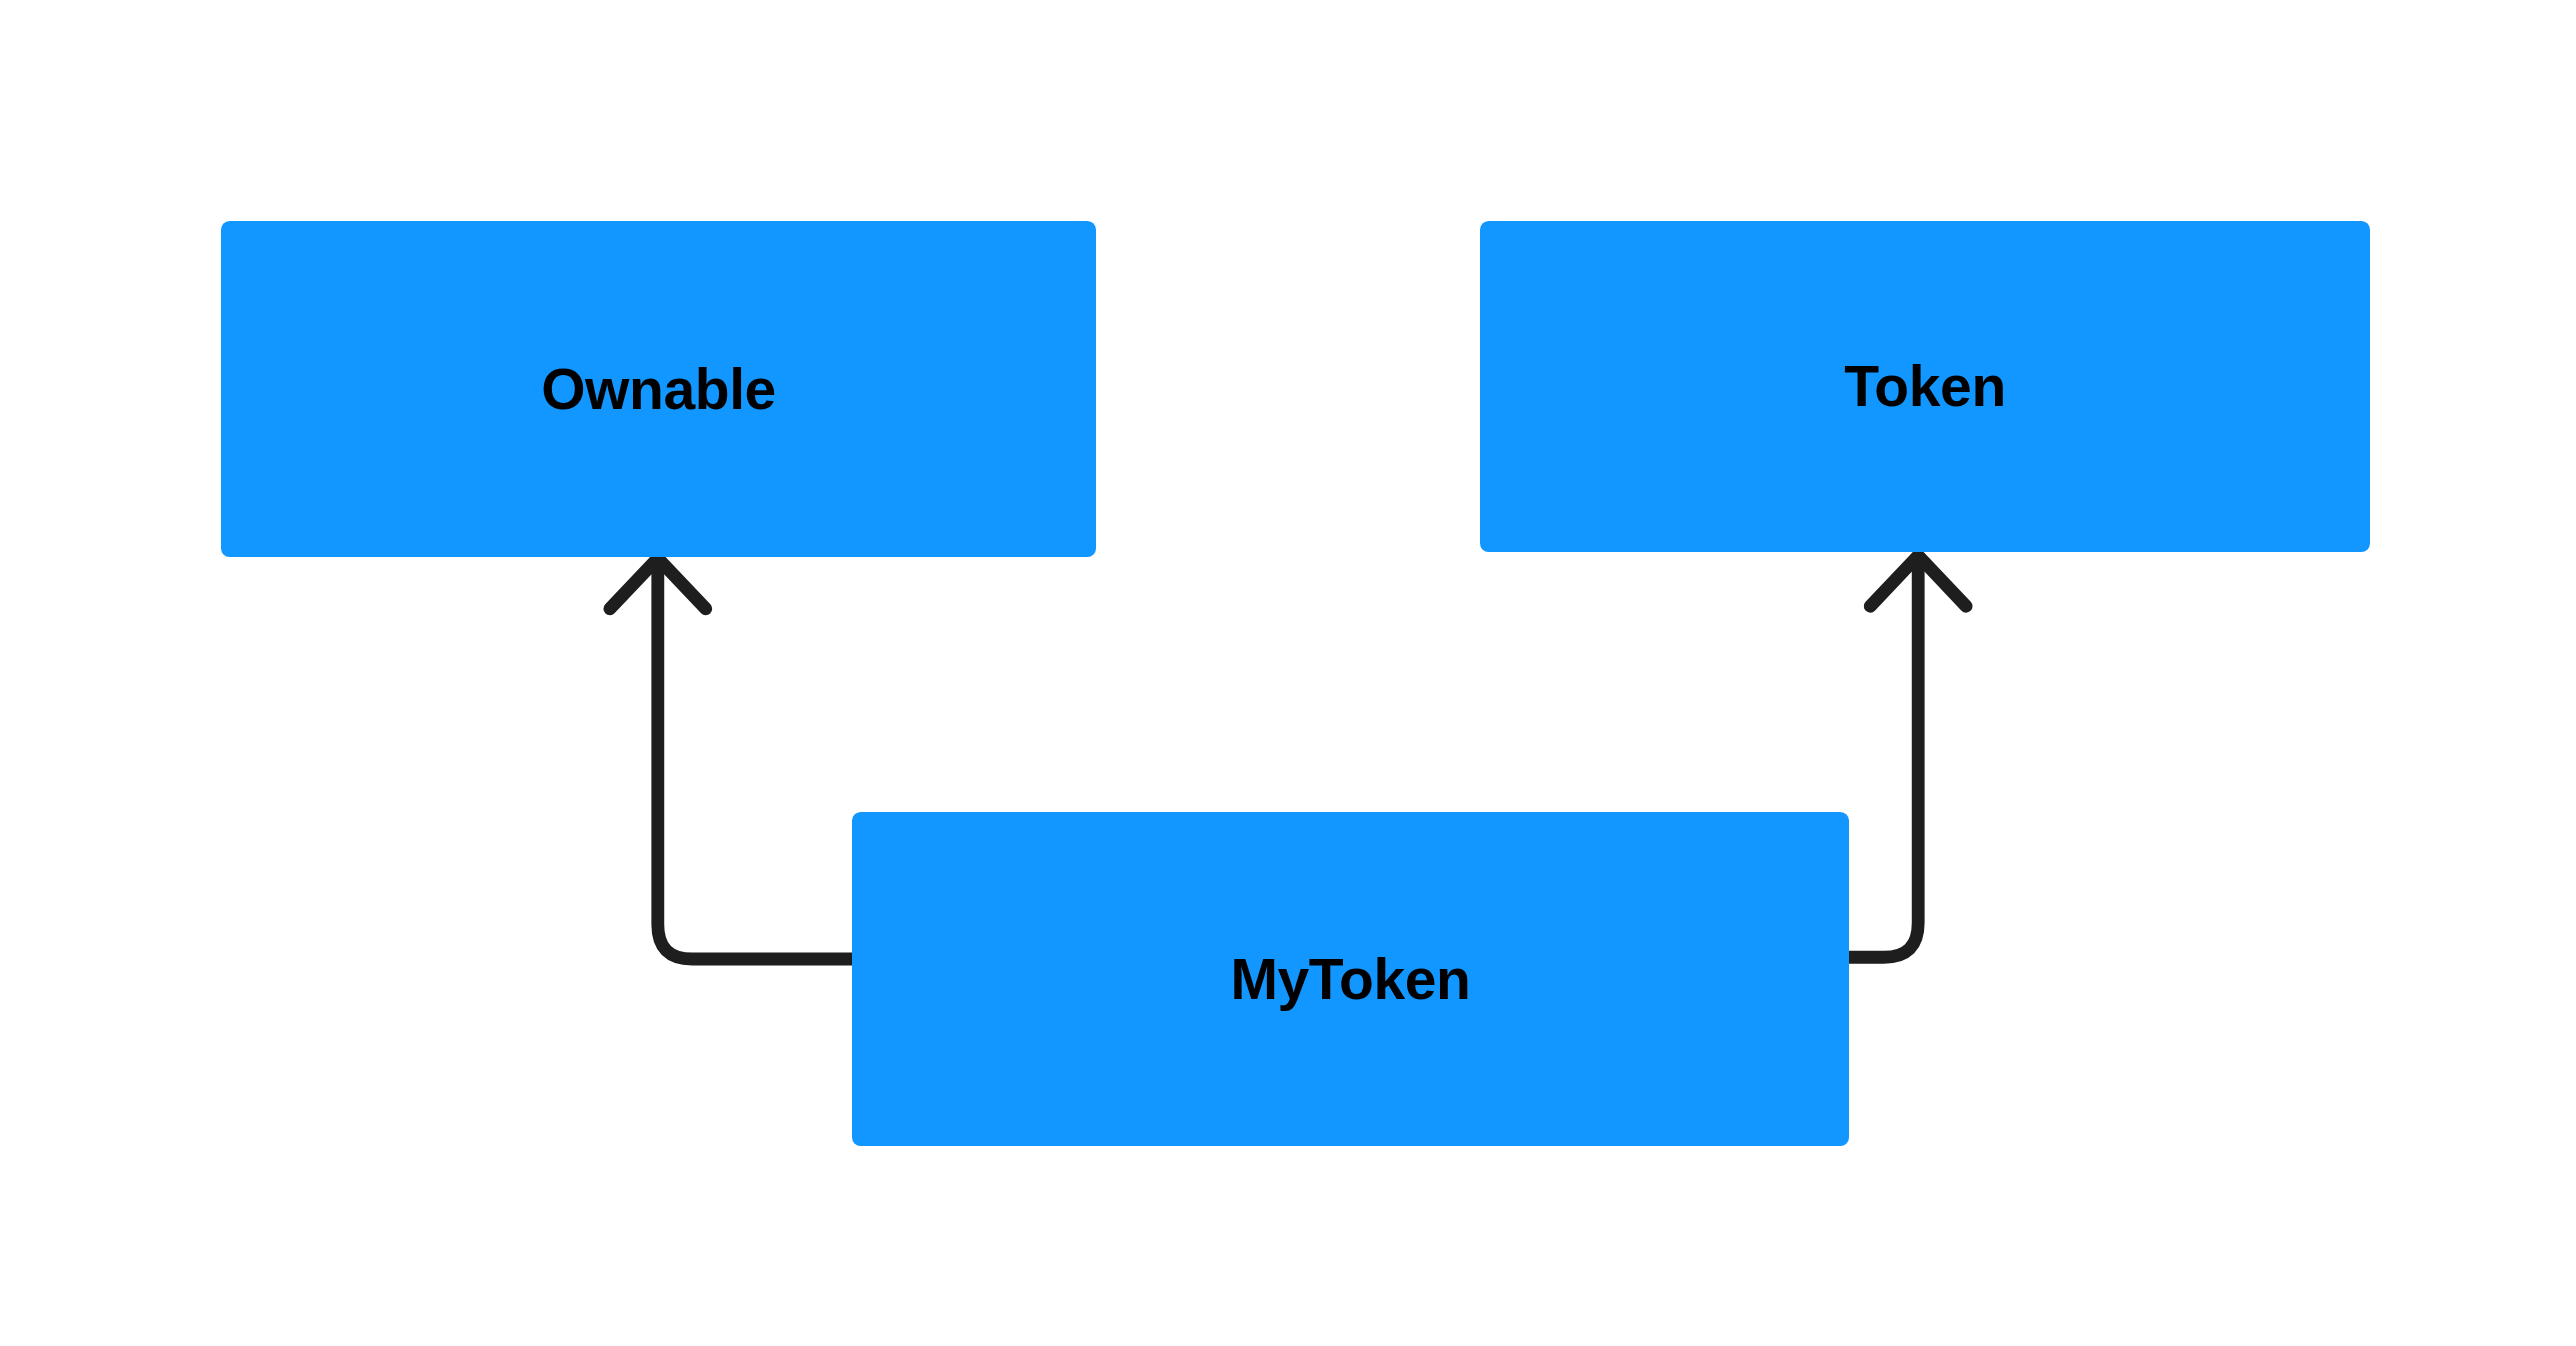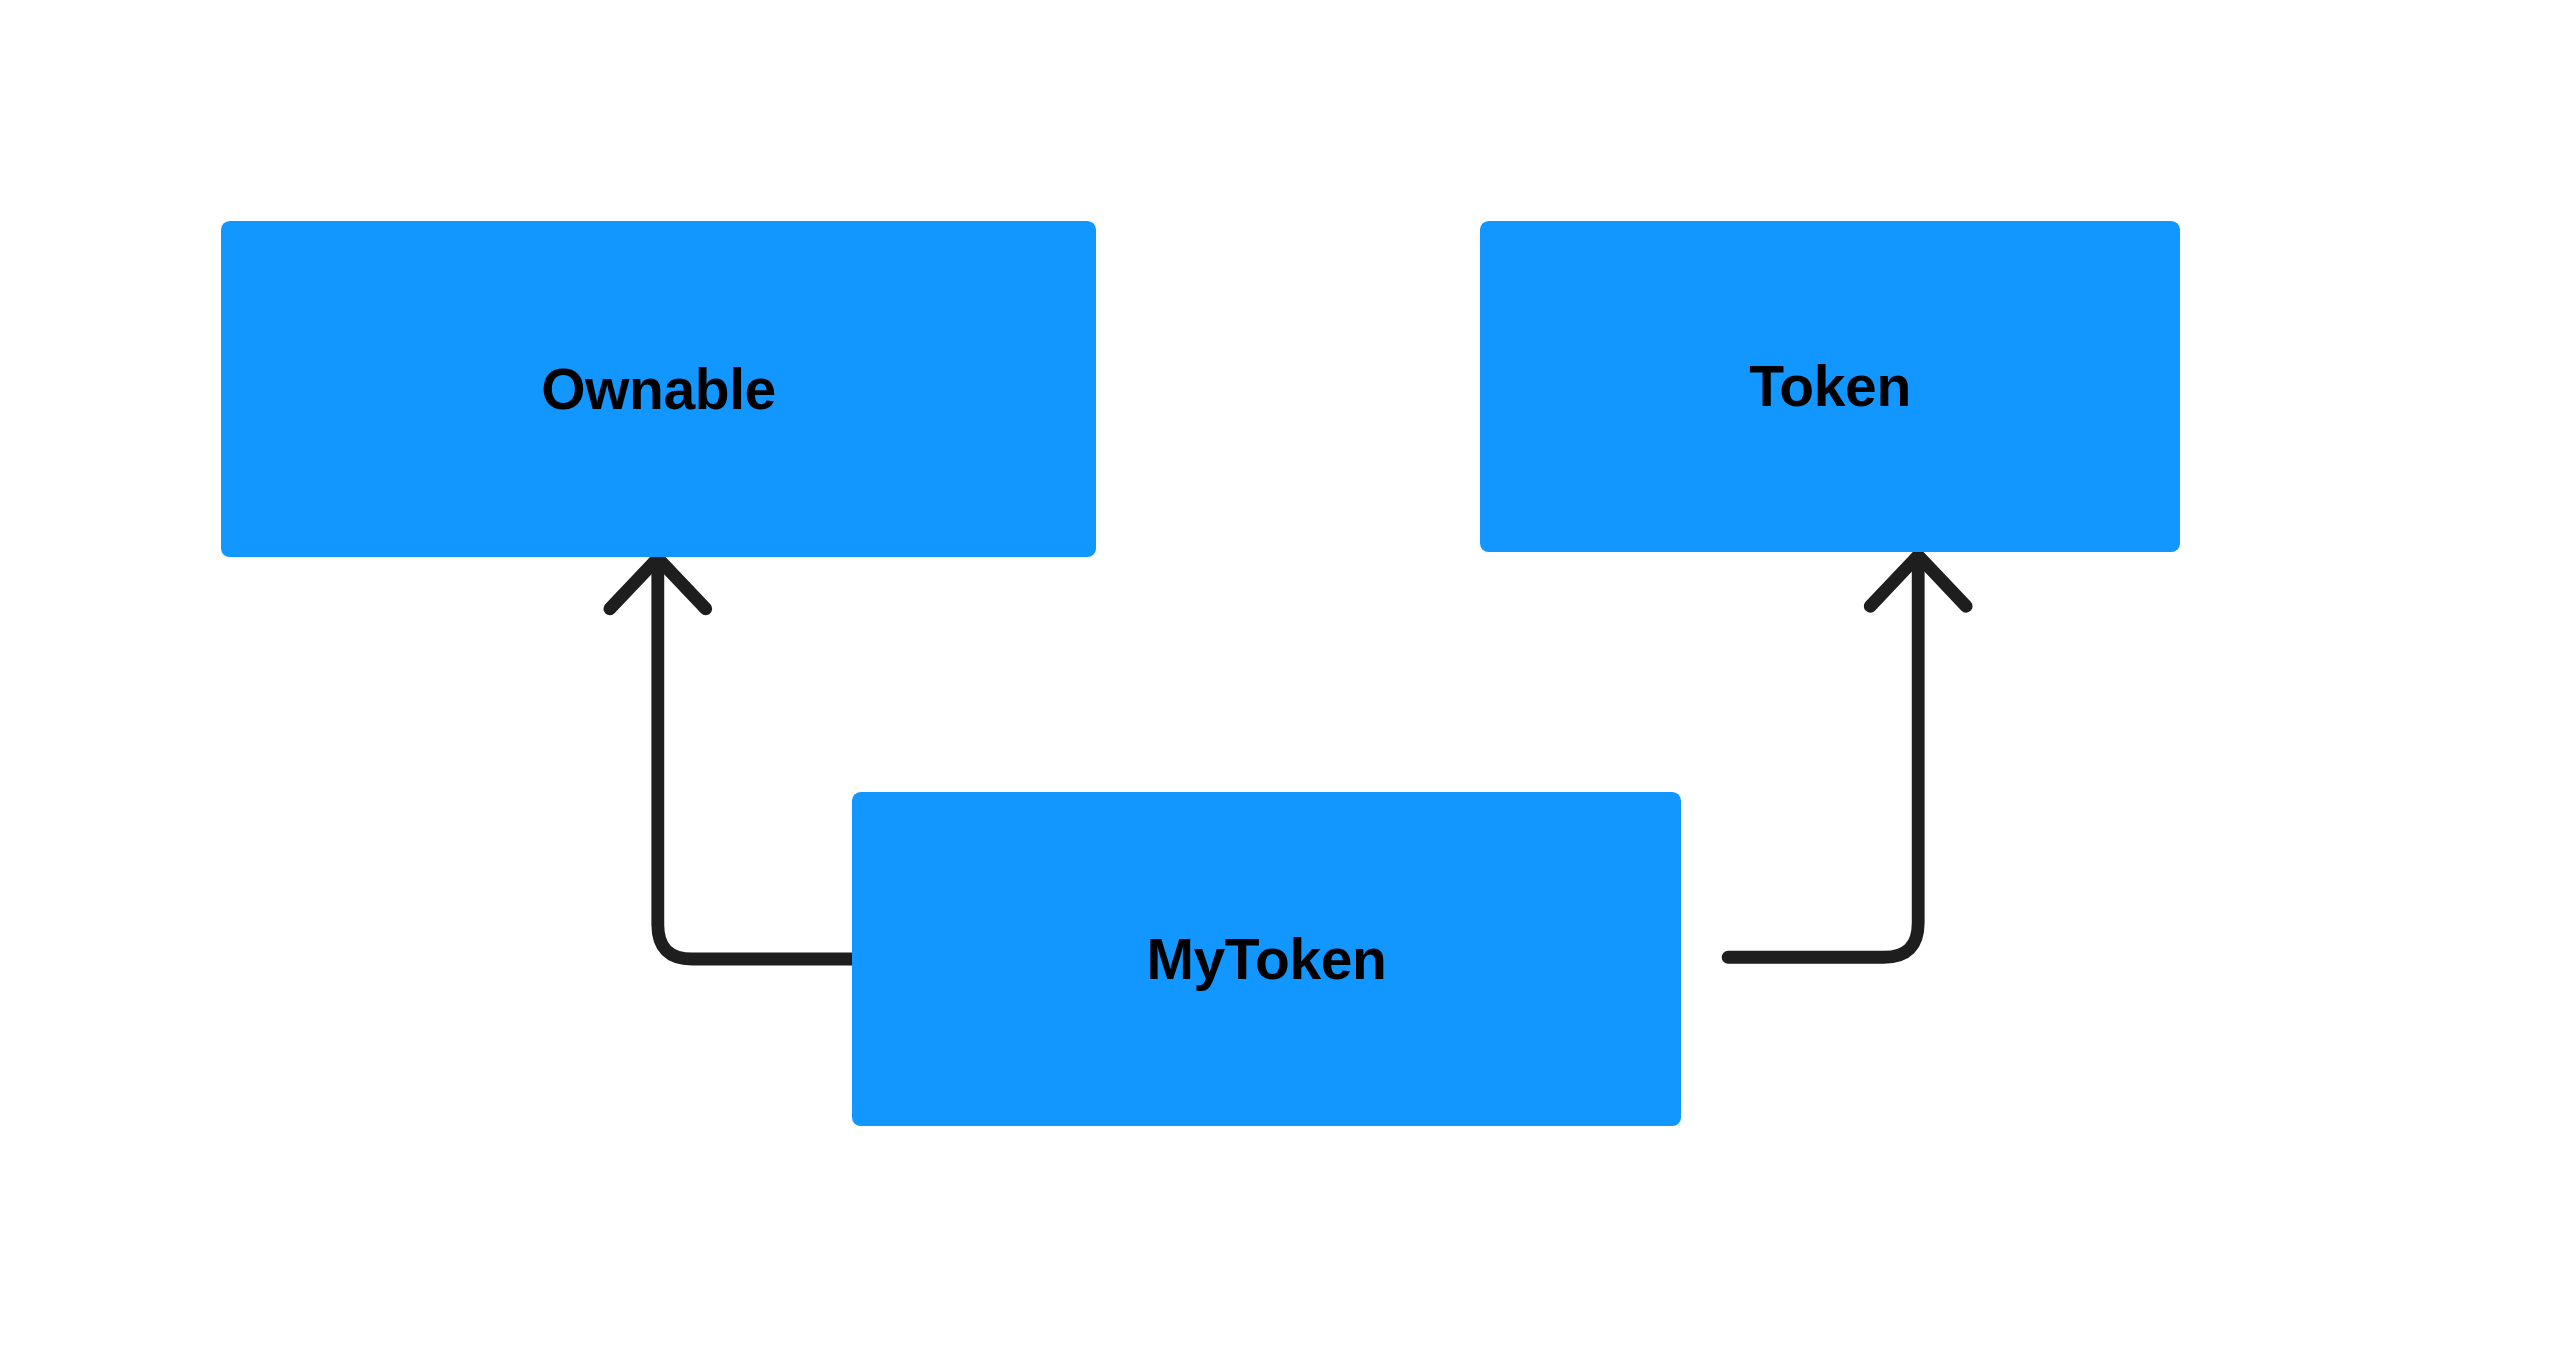--- a/index.html
+++ b/index.html
@@ -39,22 +39,22 @@
     font-family: "Liberation Sans", sans-serif;
     font-weight: bold;
     font-size: 57px;
     line-height: 1;
     letter-spacing: -0.4px;
     white-space: nowrap;
     -webkit-font-smoothing: antialiased;
   }
   
   #node-ownable { left: 221px; top: 221px; width: 875px; height: 336px; }
-  #node-token   { left: 1480px; top: 221px; width: 700px; height: 331px; text-align: center; }
-  #node-mytoken { left: 852px; top: 792px; width: 829px; height: 334px; }
+  #node-token   { left: 1480px; top: 221px; width: 890px; height: 331px; text-align: center; }
+  #node-mytoken { left: 852px; top: 812px; width: 997px; height: 334px; }
 </style>
 </head>
 <body>
 
 <div id="canvas">
 
   <svg id="edges" viewBox="0 0 3008 1572" width="2576" height="1346" xmlns="http://www.w3.org/2000/svg" aria-hidden="true">
 
     <g>
       <path d="M 995 1120 L 808 1120 Q 768 1120 768 1080 L 768 655" fill="none" stroke="#1e1e1e" stroke-width="15" stroke-linecap="round" stroke-linejoin="round"></path>

